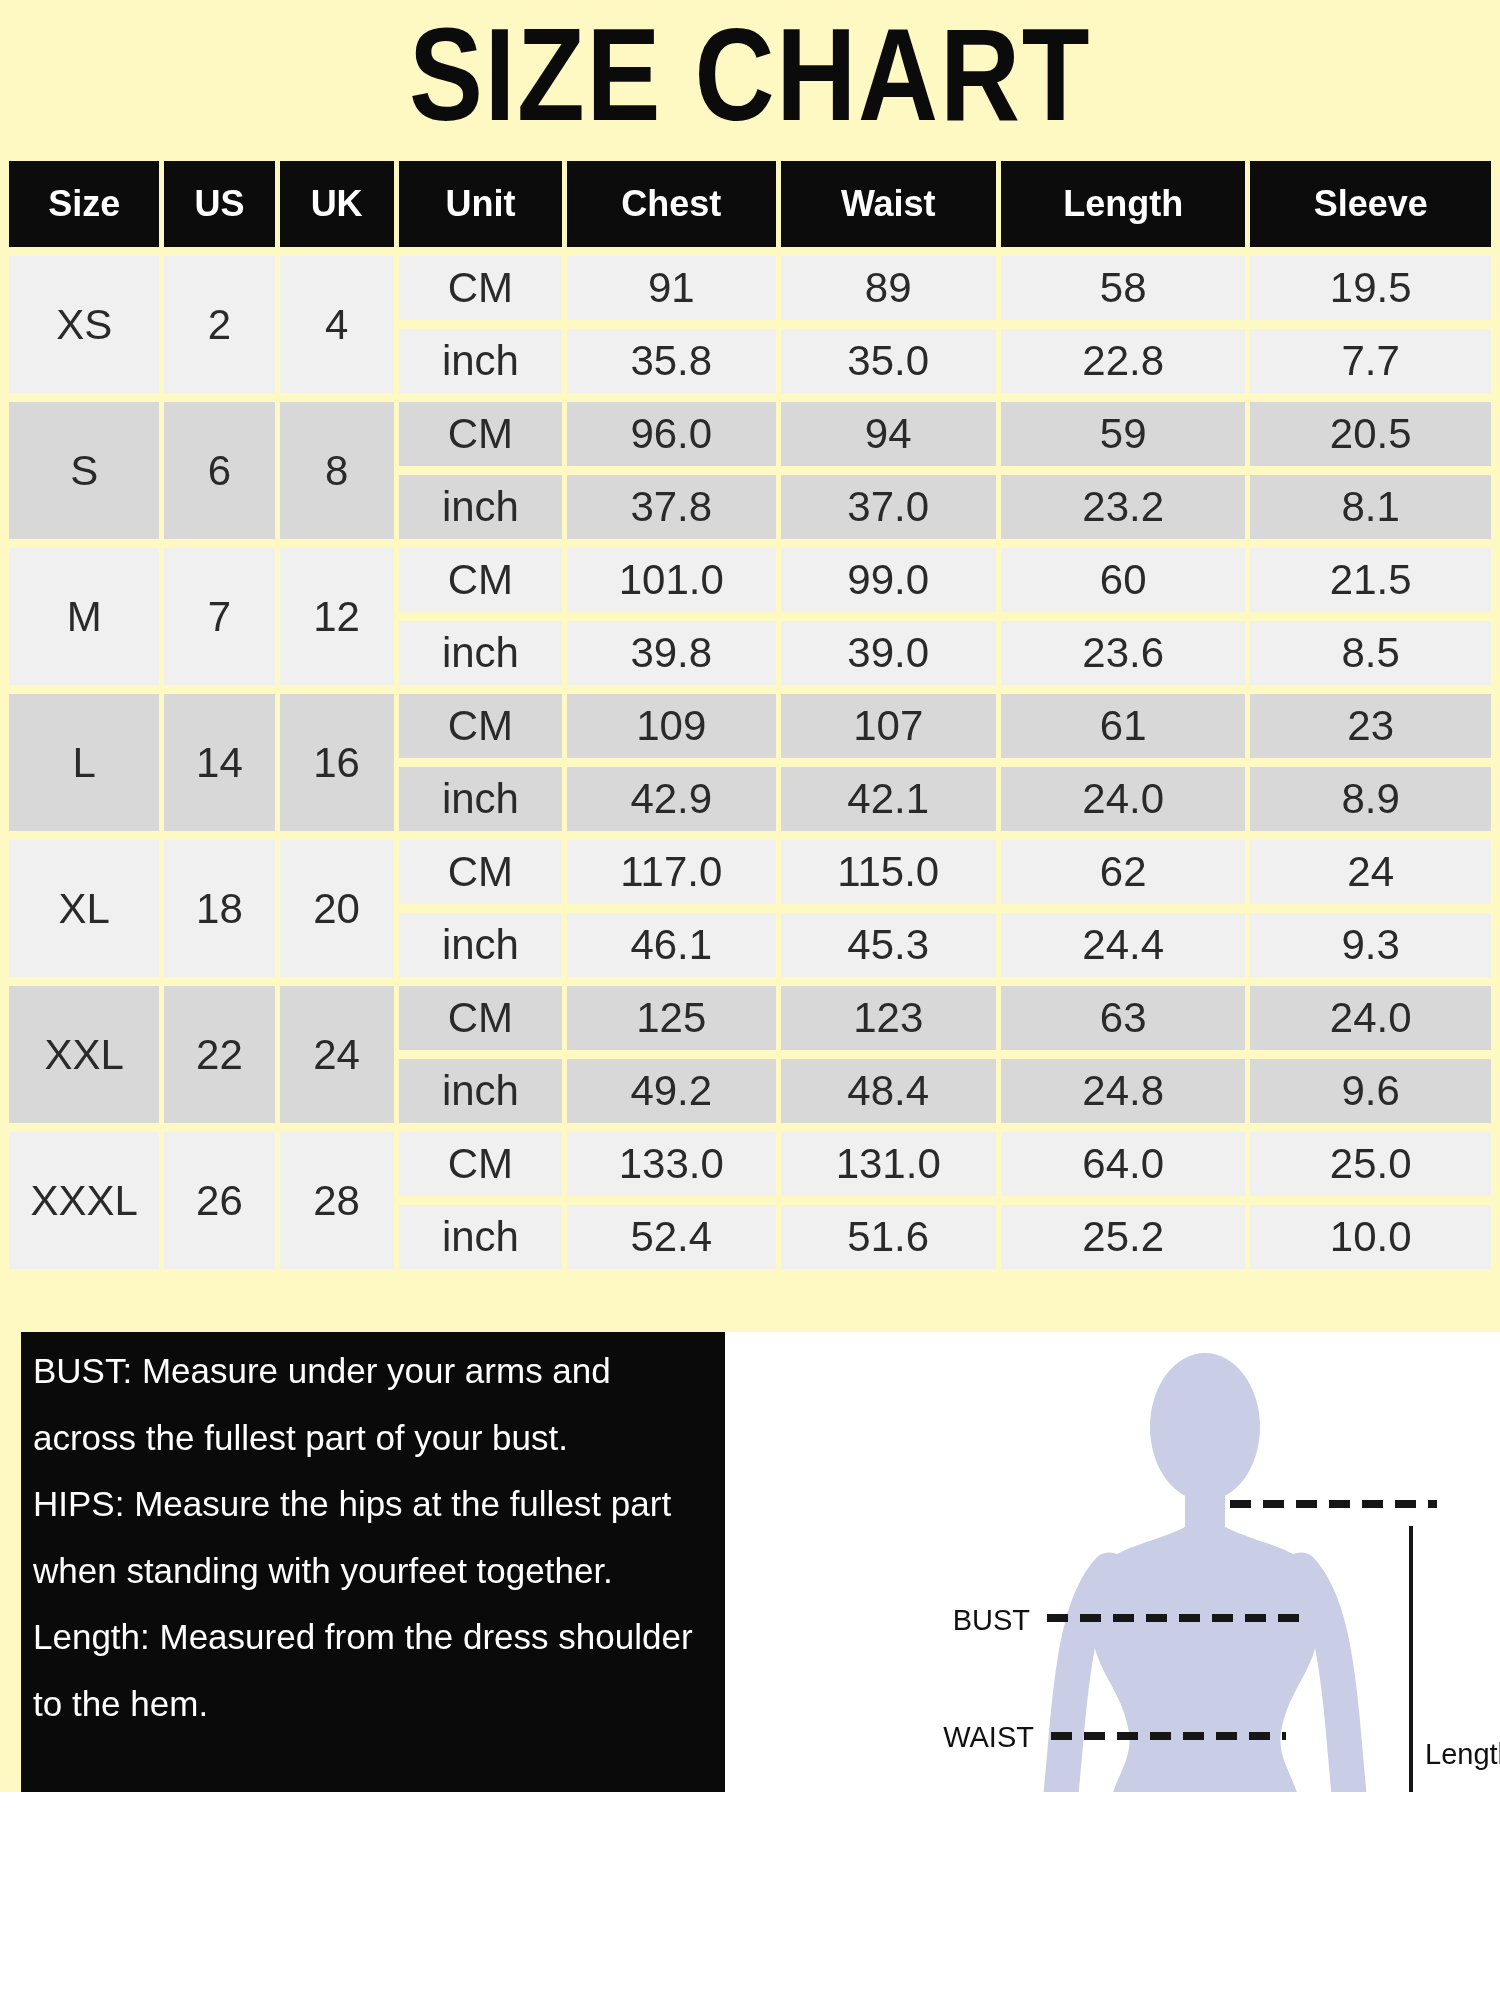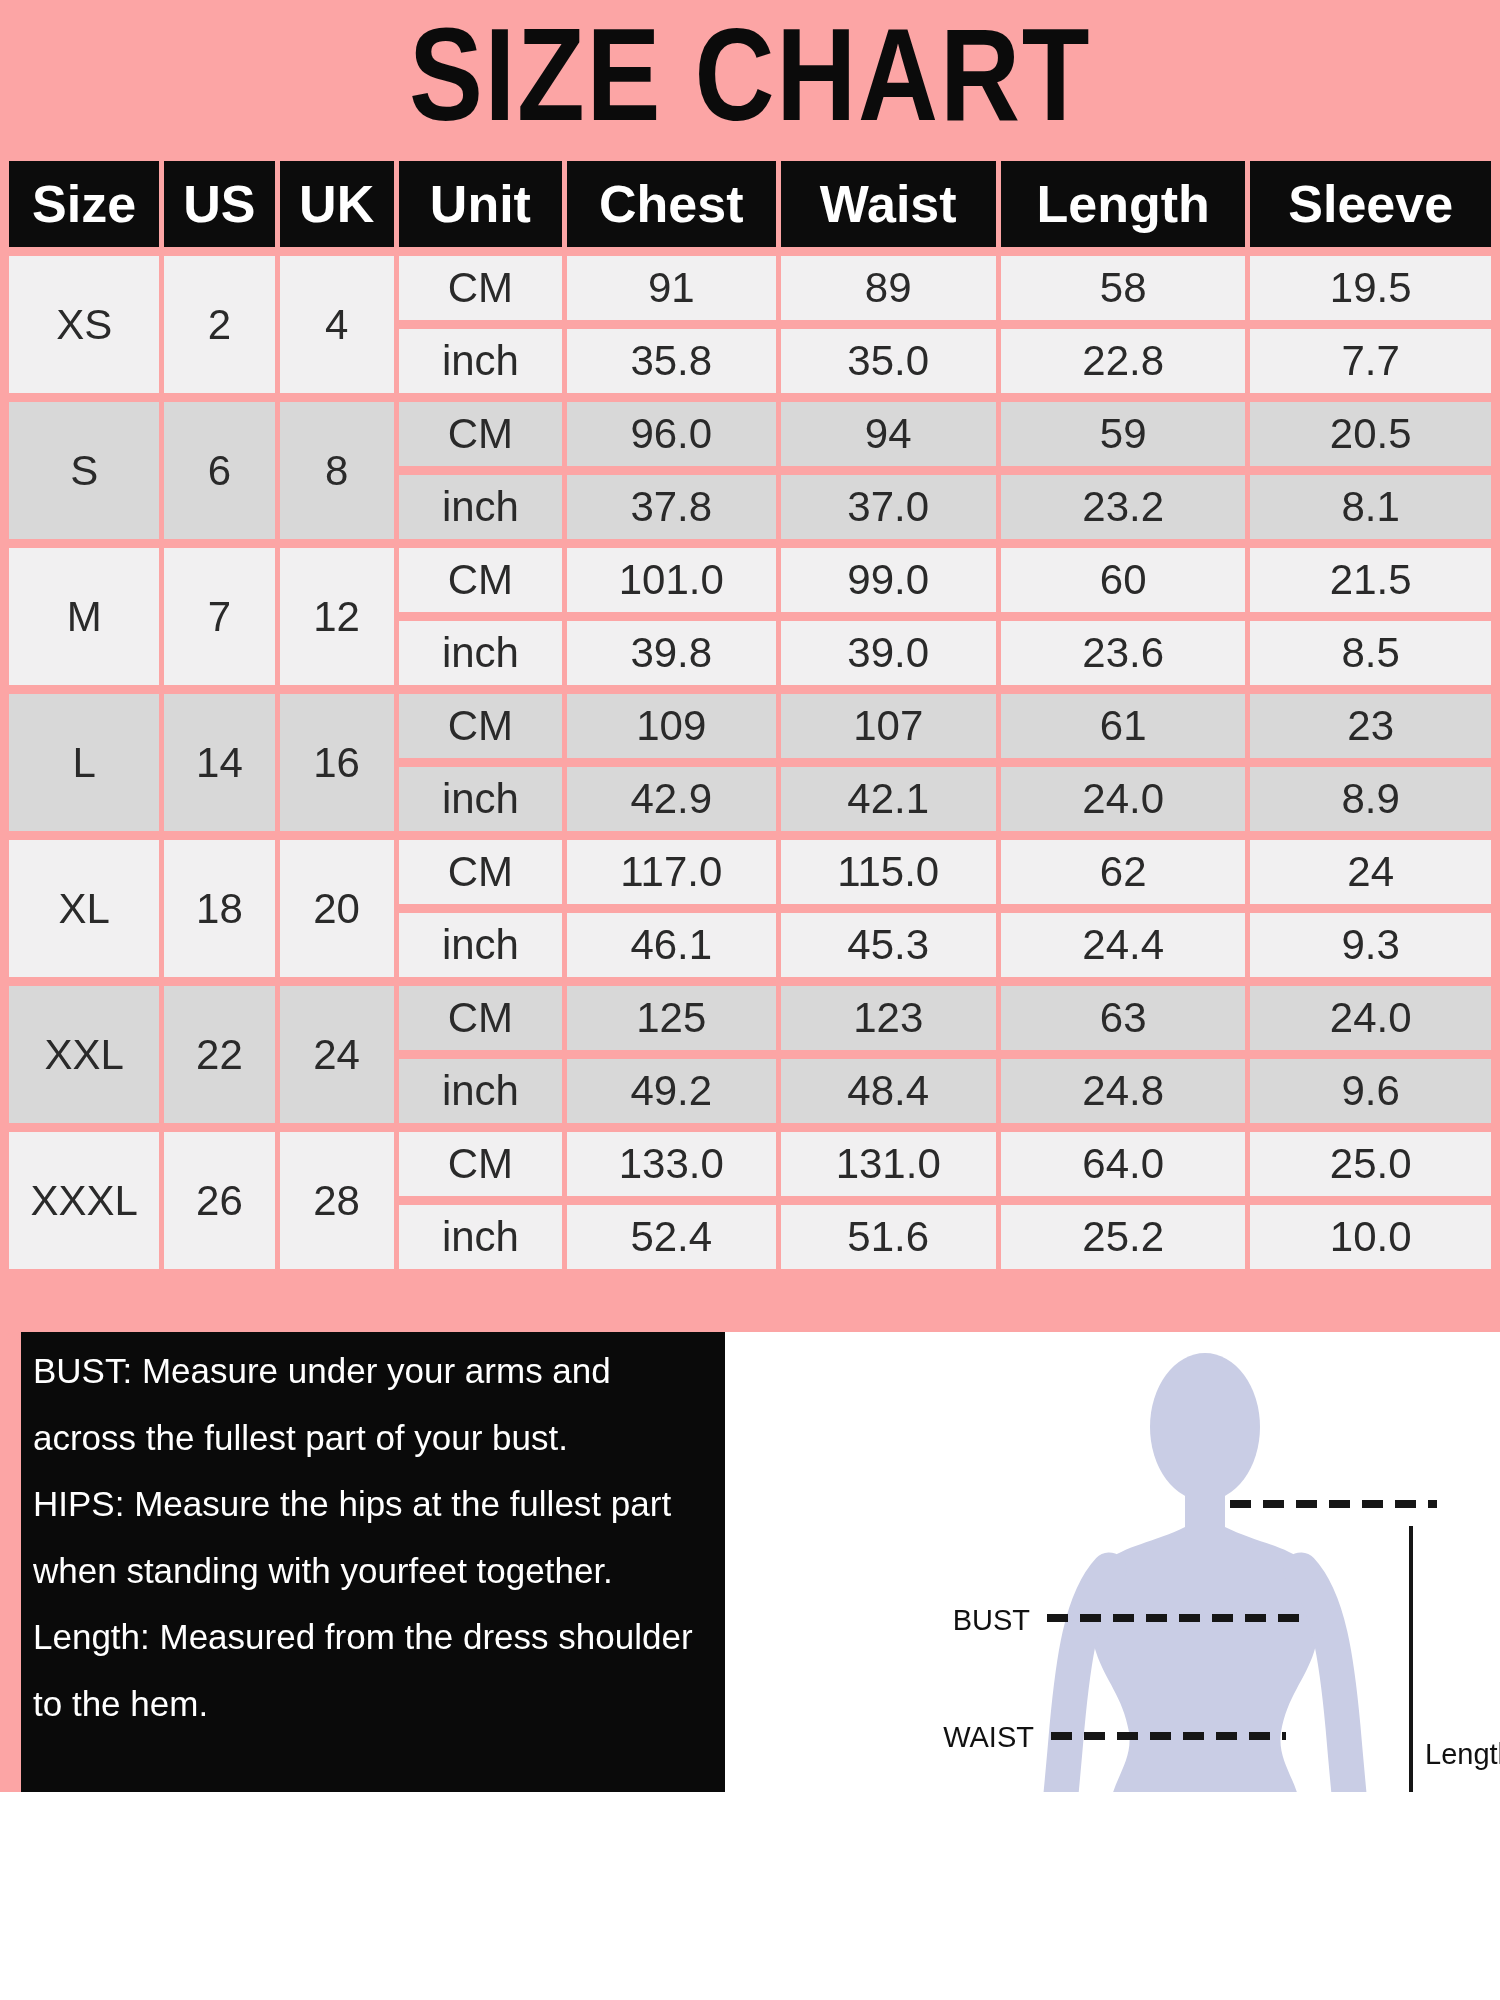--- a/index.html
+++ b/index.html
@@ -1,27 +1,27 @@
 <!DOCTYPE html>
 <html><head>
 <meta charset="utf-8">
 <style>
   html,body{margin:0;padding:0;}
   body{width:1500px;height:2000px;font-family:"Liberation Sans",sans-serif;background:#ffffff;}
-  .page{position:relative;width:1500px;height:1792px;overflow:hidden;background:#fca5a5;}
+  .page{position:relative;width:1500px;height:1792px;overflow:hidden;background:#fef9c3;}
 
   
   .title-wrap{height:150px;text-align:center;padding-top:2px;}
   .title-wrap h1{margin:0;font-size:132px;line-height:146px;font-weight:700;color:#0b0b0b;letter-spacing:2px;}
   .title-wrap h1 span{display:inline-block;transform:scaleX(.84);transform-origin:center;}
 
   
   table.size-table{border-collapse:separate;border-spacing:5px 9px;table-layout:fixed;
     width:1492px;margin:0 4px;}
-  .size-table th{background:#0c0c0c;color:#ffffff;font-weight:700;font-size:52px;height:86px;
+  .size-table th{background:#0c0c0c;color:#ffffff;font-weight:700;font-size:36px;height:86px;
     text-align:center;vertical-align:middle;padding:0;}
   .size-table td{text-align:center;vertical-align:middle;font-size:42px;color:#2a2a2a;
     height:64px;padding:0;font-weight:400;}
   .band-light td{background:#f1f0f1;}
   .band-dark td{background:#d8d8d8;}
 
   
   .bottom{position:absolute;left:0;top:1332px;width:1500px;height:734px;display:flex;margin-left:21px;}
   .info-box{width:704px;height:734px;background:#0a0a0a;color:#ffffff;box-sizing:border-box;
     padding:6px 10px 0 12px;font-size:35px;line-height:66.5px;}

